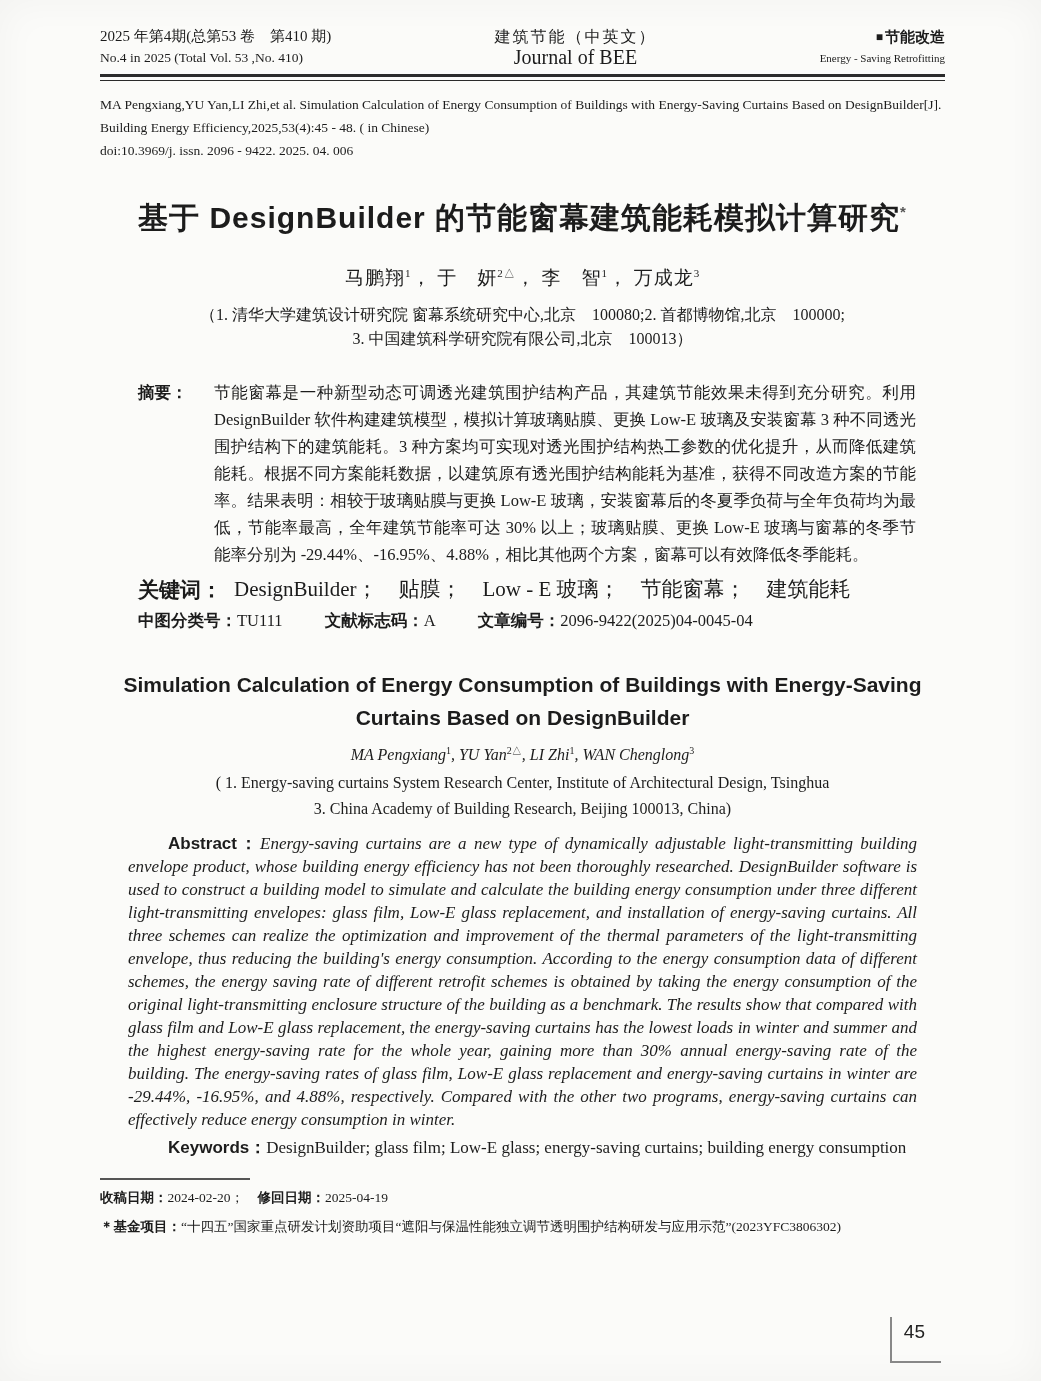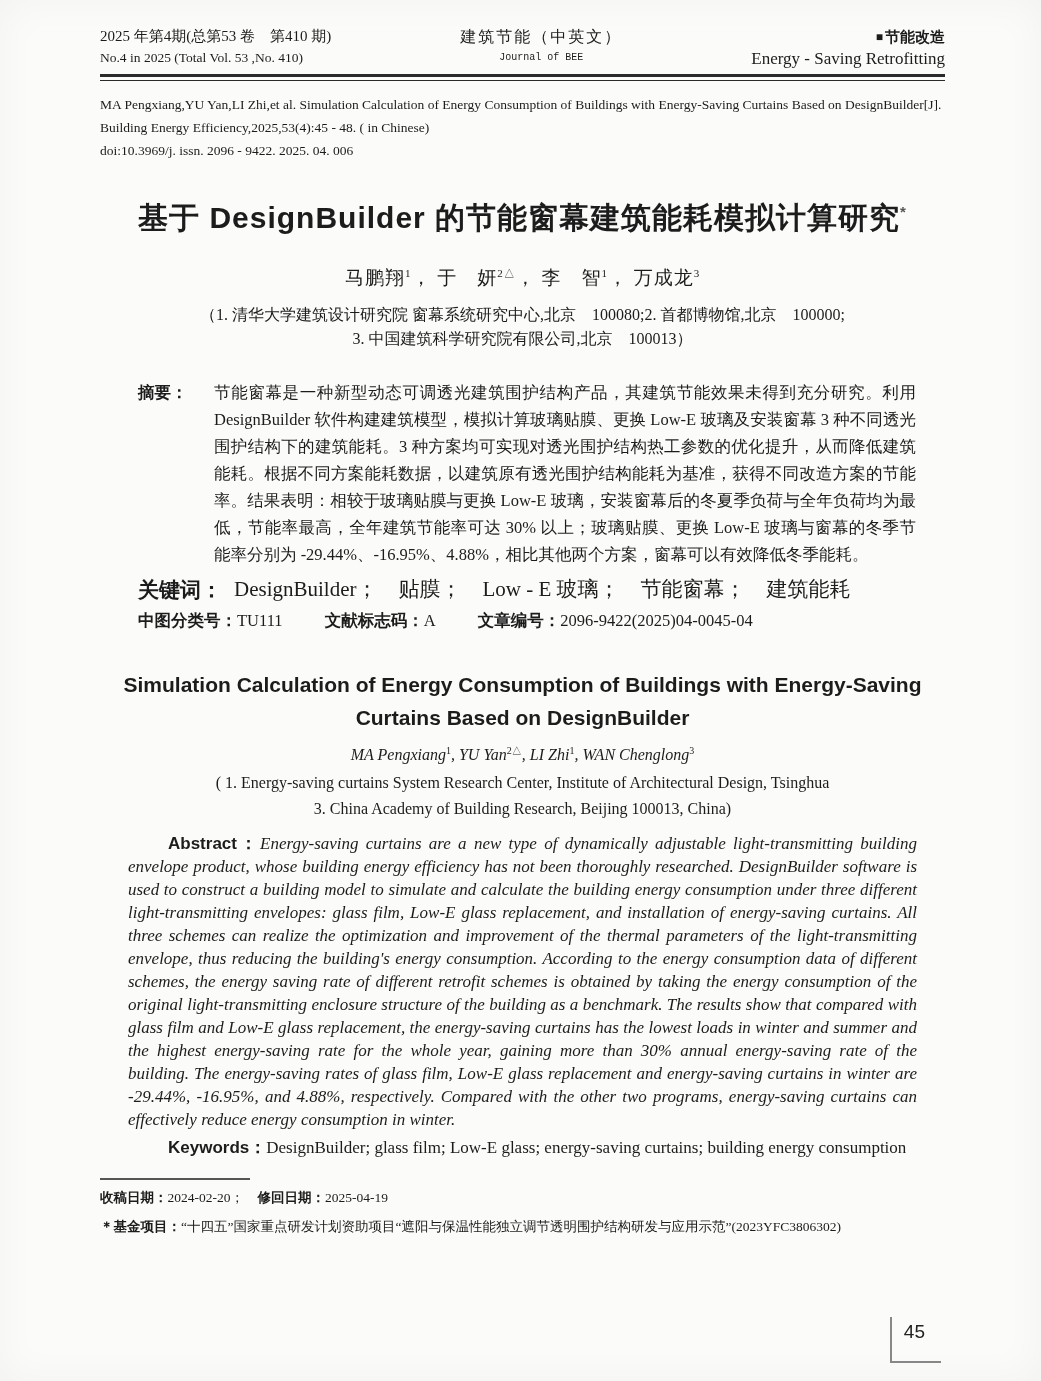--- a/index.html
+++ b/index.html
@@ -12,24 +12,24 @@
     overflow:hidden;
     box-shadow:inset 0 0 40px rgba(0,0,0,0.04);
   }
   
   .masthead{display:flex;justify-content:space-between;align-items:flex-start;}
   .mh-col{line-height:21px;}
   .mh-left .l1{font-size:15px;}
   .mh-left .l2{font-size:13.5px;}
   .mh-center{text-align:center;}
   .mh-center .l1{font-size:16px;letter-spacing:2px;}
-  .mh-center .l2{font-size:10px;font-family:Liberation Mono, monospace;}
+  .mh-center .l2{font-size:20px;}
   .mh-right{text-align:right;}
   .mh-right .l1{font-size:15px;font-weight:bold;font-family:"Liberation Sans",sans-serif;}
-  .mh-right .l2{font-size:17px;text-align:center;}
+  .mh-right .l2{font-size:11px;text-align:center;}
   .sq{font-size:12px;vertical-align:1px;margin-right:2px;}
   .double-rule{margin-top:5px;height:3px;border-top:3px solid #2b2b2b;border-bottom:1px solid #2b2b2b;}
   
   .citation{margin-top:12px;font-size:13.5px;line-height:23px;}
   .citation .lbl{font-weight:bold;font-family:"Liberation Sans",sans-serif;}
   
   .title-cn{margin:36px 0 0;text-align:center;font-family:"Liberation Sans",sans-serif;
     font-weight:bold;font-size:30px;letter-spacing:1px;}
   .title-cn sup{font-size:15px;color:#555;}
   .authors-cn{margin-top:26px;text-align:center;font-size:19px;letter-spacing:1px;}

